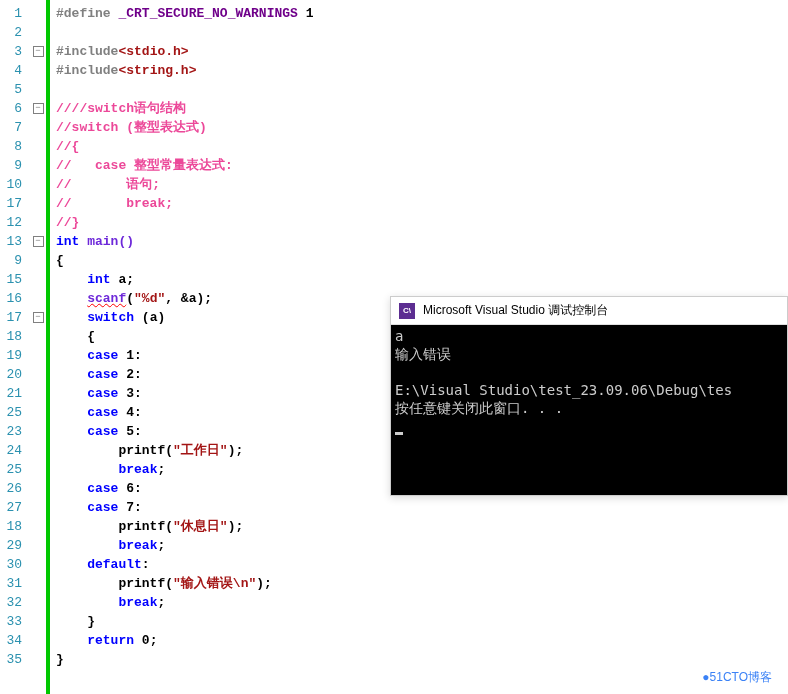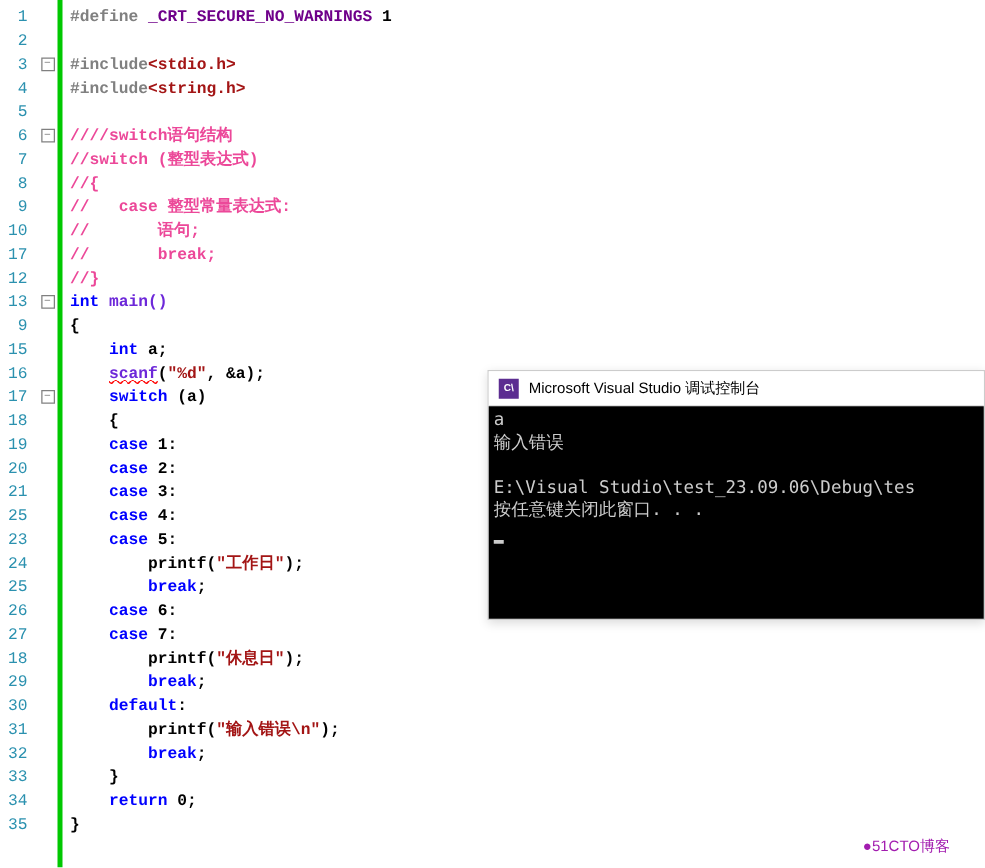--- a/index.html
+++ b/index.html
@@ -125,22 +125,22 @@
     .cursor {
       display: inline-block;
       width: 8px;
       height: 3px;
       background: #cccccc;
       vertical-align: bottom;
     }
     .watermark {
       position: absolute;
       bottom: 8px;
-      right: 28px;
-      color: #a21caf;
+      right: 16px;
+      color: #3b82f6;
       font-size: 12px;
       font-family: sans-serif;
     }
   </style>
 </head>
 <body>
 
 <div class="editor">
   <div class="gutter" id="gutter">
       <div class="ln">1</div>

